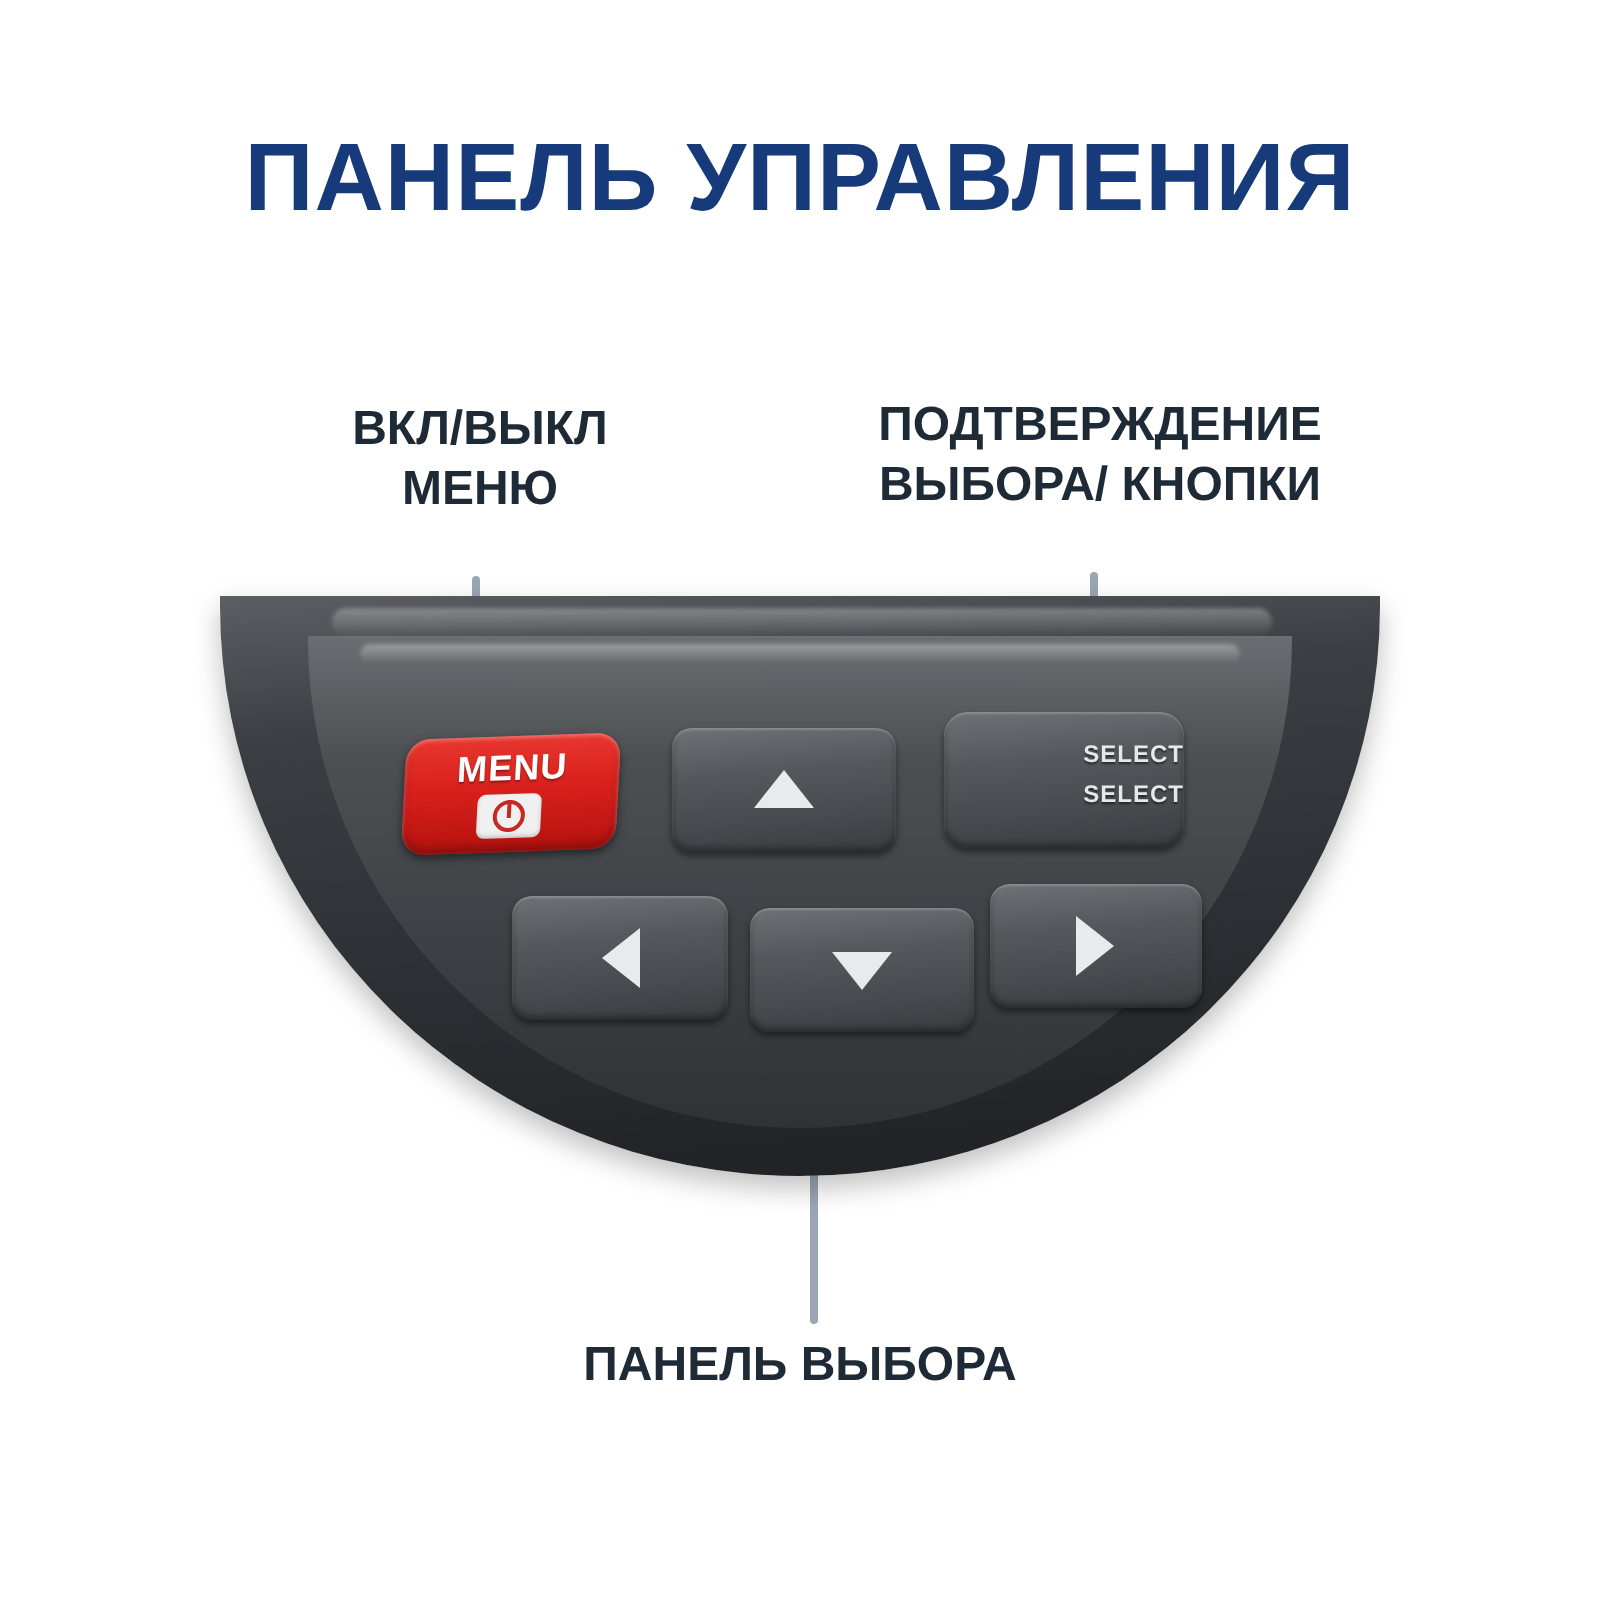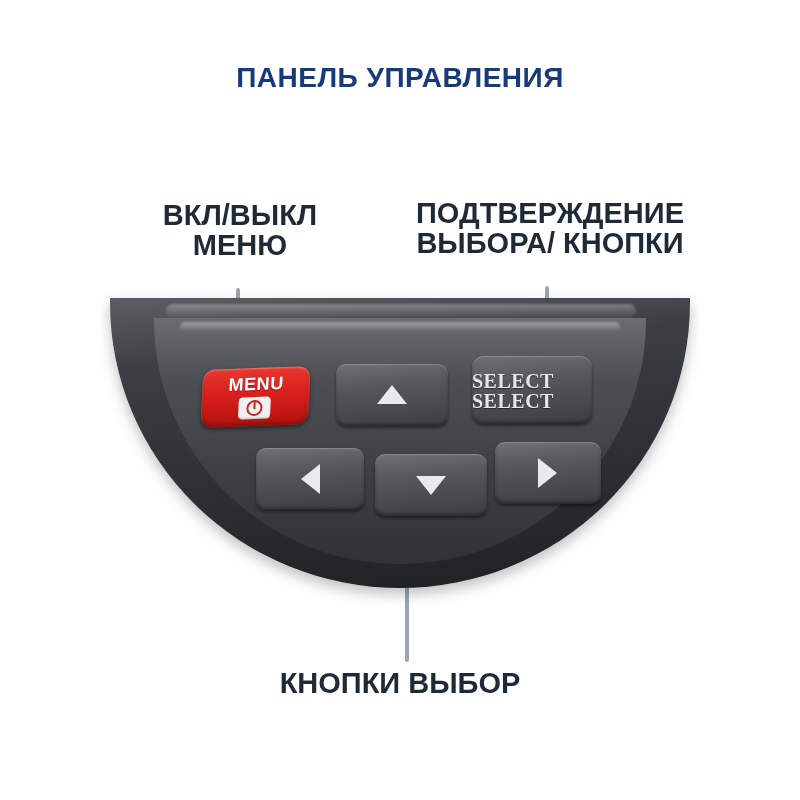--- a/index.html
+++ b/index.html
@@ -15,33 +15,33 @@
     overflow: hidden;
   }
 
   
   #title {
     position: absolute;
     top: 62px;
     left: 0;
     width: 800px;
     text-align: center;
-    font-size: 28px;
+    font-size: 48px;
     font-weight: bold;
     letter-spacing: 0.5px;
     color: #173a7a;
     font-family: "Liberation Sans", sans-serif;
   }
 
   
   .callout {
     position: absolute;
     color: #1f2a37;
     font-weight: bold;
-    font-size: 29px;
+    font-size: 24px;
     line-height: 30px;
     text-align: center;
     white-space: pre-line;
   }
   #callout-menu {
     left: 120px;
     top: 200px;
     width: 240px;
   }
   #callout-select {
@@ -223,25 +223,25 @@
   #btn-select {
     left: 362px;
     top: 58px;
     width: 120px;
     height: 68px;
     border-radius: 12px;
   }
   #btn-select-line1, #btn-select-line2 {
     position: absolute;
     width: 120px;
-    text-align: left;
+    text-align: right;
     color: #e6e7e9;
-    font-size: 20px;
+    font-size: 12px;
     font-weight: bold;
-    font-family: Liberation Serif, serif;
+    font-family: Liberation Sans, sans-serif;
     letter-spacing: 0.5px;
     text-shadow: 0 1px 1px rgba(0,0,0,0.5);
   }
   #btn-select-line1 { top: 14px; }
   #btn-select-line2 { top: 34px; }
 
   
   #btn-left {
     left: 146px;
     top: 150px;
@@ -291,21 +291,21 @@
 </style>
 </head>
 <body>
 
 <div id="title">ПАНЕЛЬ УПРАВЛЕНИЯ</div>
 
 <div class="callout" id="callout-menu">ВКЛ/ВЫКЛ
 МЕНЮ</div>
 <div class="callout" id="callout-select">ПОДТВЕРЖДЕНИЕ
 ВЫБОРА/ КНОПКИ</div>
-<div class="callout" id="callout-arrows">КНОПКИ ВЫБОР</div>
+<div class="callout" id="callout-arrows">ПАНЕЛЬ ВЫБОРА</div>
 
 <div class="leader" id="leader-menu"></div>
 <div class="dot" id="dot-menu"></div>
 
 <div class="leader" id="leader-select"></div>
 <div class="dot" id="dot-select"></div>
 
 <div class="leader" id="leader-arrows"></div>
 <div class="dot" id="dot-arrows"></div>
 

